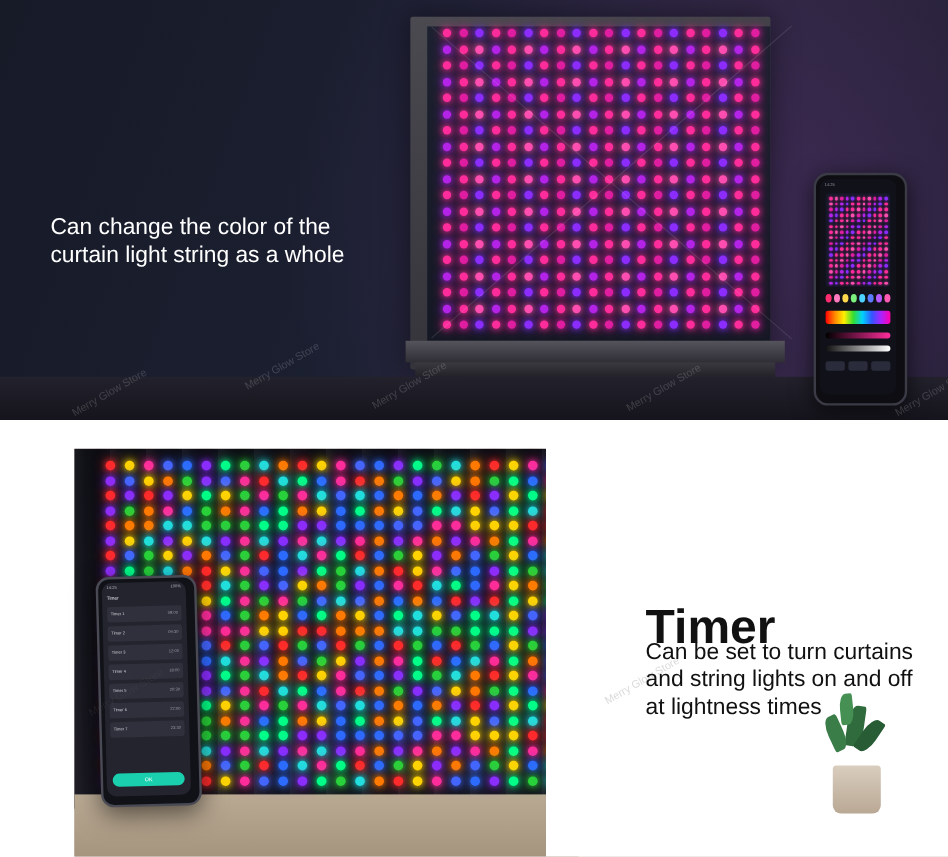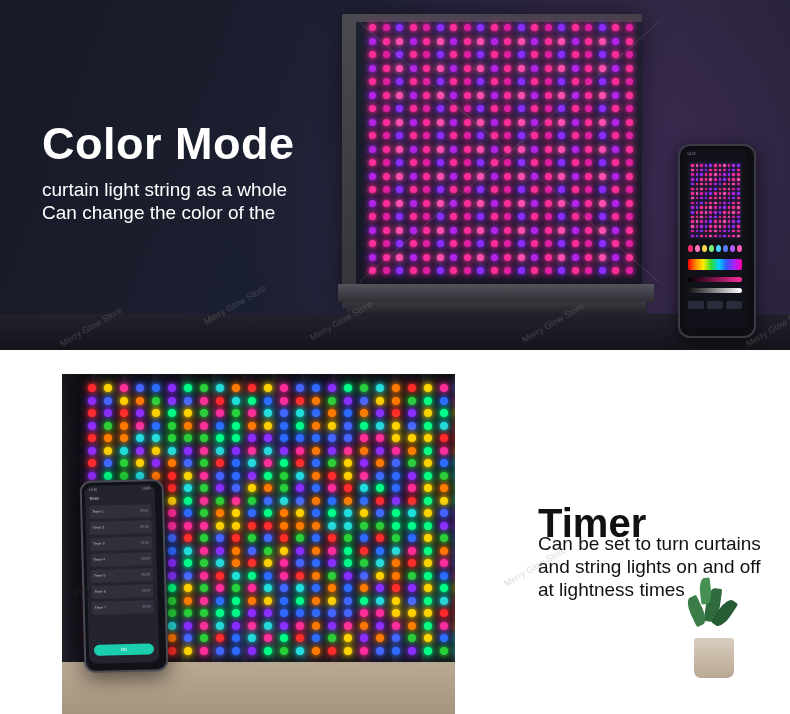--- a/index.html
+++ b/index.html
@@ -799,24 +799,23 @@
         <div class="led" style="left: 162px; top: 243px; background: rgb(255, 45, 155); box-shadow: rgb(255, 45, 155) 0px 0px 5px, rgb(255, 45, 155) 0px 0px 10px;"></div>
         <div class="led" style="left: 175.5px; top: 243px; background: rgb(224, 30, 160); box-shadow: rgb(224, 30, 160) 0px 0px 5px, rgb(224, 30, 160) 0px 0px 10px;"></div>
         <div class="led" style="left: 189px; top: 243px; background: rgb(139, 45, 255); box-shadow: rgb(139, 45, 255) 0px 0px 5px, rgb(139, 45, 255) 0px 0px 10px;"></div>
         <div class="led" style="left: 202.5px; top: 243px; background: rgb(255, 45, 155); box-shadow: rgb(255, 45, 155) 0px 0px 5px, rgb(255, 45, 155) 0px 0px 10px;"></div>
         <div class="led" style="left: 216px; top: 243px; background: rgb(224, 30, 160); box-shadow: rgb(224, 30, 160) 0px 0px 5px, rgb(224, 30, 160) 0px 0px 10px;"></div>
         <div class="led" style="left: 229.5px; top: 243px; background: rgb(139, 45, 255); box-shadow: rgb(139, 45, 255) 0px 0px 5px, rgb(139, 45, 255) 0px 0px 10px;"></div>
         <div class="led" style="left: 243px; top: 243px; background: rgb(255, 45, 155); box-shadow: rgb(255, 45, 155) 0px 0px 5px, rgb(255, 45, 155) 0px 0px 10px;"></div>
         <div class="led" style="left: 256.5px; top: 243px; background: rgb(224, 30, 160); box-shadow: rgb(224, 30, 160) 0px 0px 5px, rgb(224, 30, 160) 0px 0px 10px;"></div>
       </div>
 
-    <h1 class="p1-title">Color Mode</h1>
     <div class="p1-sub">
+      <div>Can change the color of the</div>
       <div>curtain light string as a whole</div>
-      <div>Can change the color of the</div>
     </div>
 
     <div class="phone1">
       <div class="phone1-screen">
         <div class="ph1-top">14:25</div>
         <div class="ph1-preview" id="phPreview1">
             <div class="ph1-dot" style="left: 3px; top: 3px; background: rgb(255, 45, 155); box-shadow: rgb(255, 45, 155) 0px 0px 2px;"></div>
             <div class="ph1-dot" style="left: 7.6px; top: 3px; background: rgb(255, 79, 176); box-shadow: rgb(255, 79, 176) 0px 0px 2px;"></div>
             <div class="ph1-dot" style="left: 12.2px; top: 3px; background: rgb(224, 30, 160); box-shadow: rgb(224, 30, 160) 0px 0px 2px;"></div>
             <div class="ph1-dot" style="left: 16.8px; top: 3px; background: rgb(179, 36, 232); box-shadow: rgb(179, 36, 232) 0px 0px 2px;"></div>

